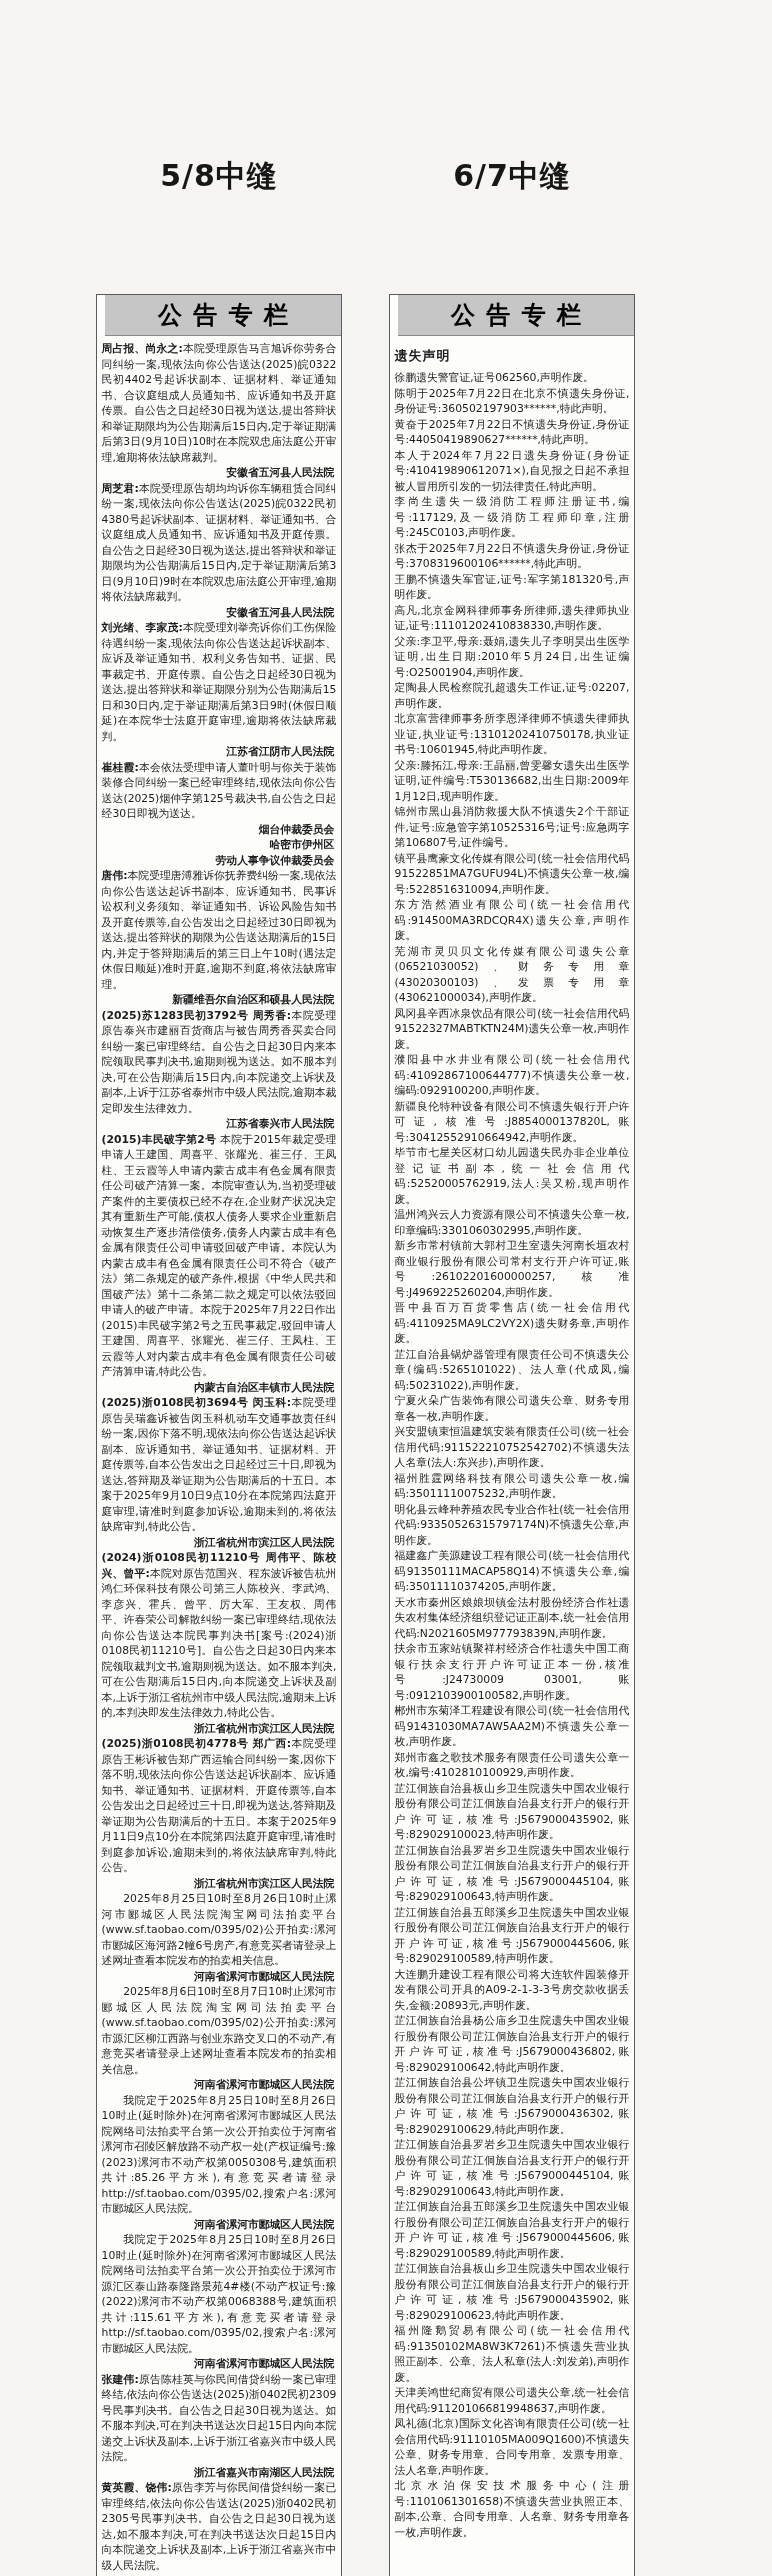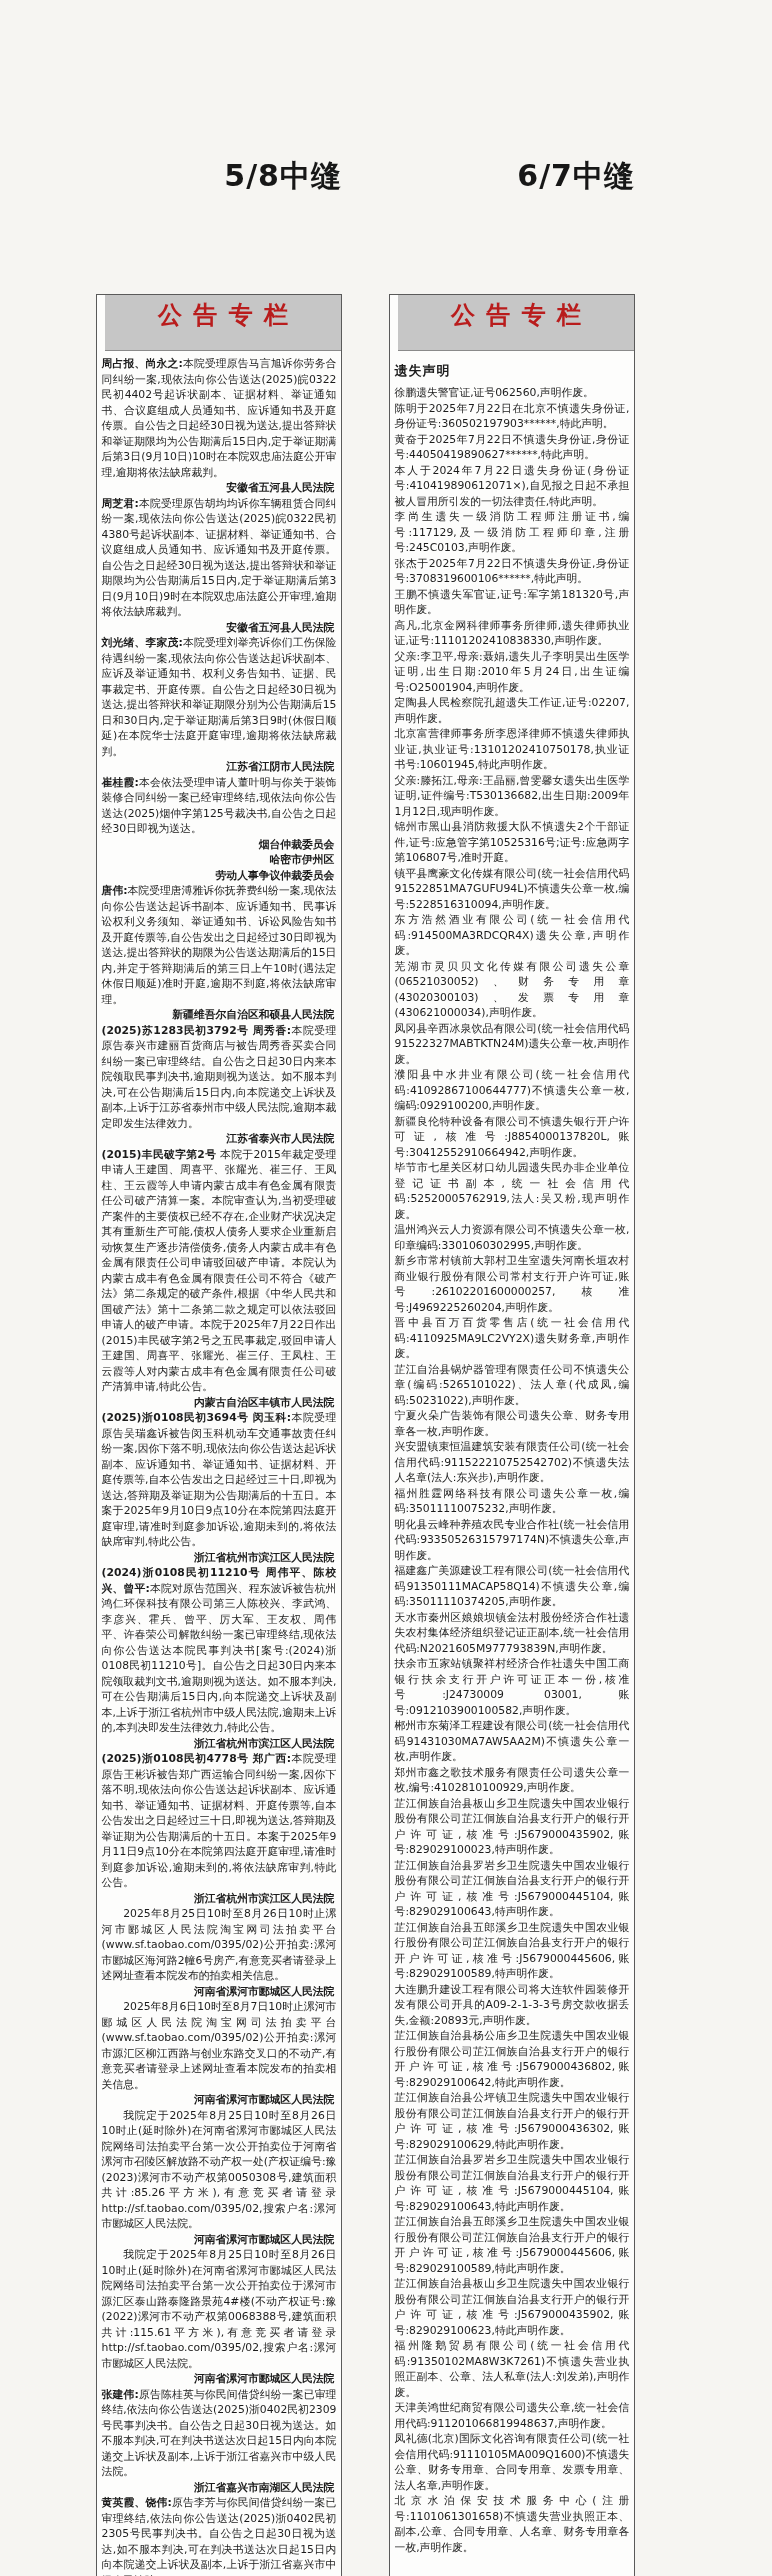--- a/index.html
+++ b/index.html
@@ -7,38 +7,38 @@
   }
   *{margin:0;padding:0;box-sizing:border-box;}
   body{
     width:773px;height:3941px;position:relative;
     background:var(--bg);
     font-family:"DejaVu Sans",sans-serif;
     color:var(--ink);
   }
   .seam-header{
     position:absolute;top:156px;width:246px;
-    text-align:right;font-size:30px;font-weight:bold;color:#171717;
+    text-align:center;font-size:30px;font-weight:bold;color:#171717;
     letter-spacing:1px;
   }
   #seam-left{left:96px;}
   #seam-right{left:389px;}
   .notice-box{
     position:absolute;top:294px;width:246px;
     background:#fdfdfc;border:1px solid var(--border);
     overflow:hidden;
   }
   #box-left{left:96px;height:3354px;}
   #box-right{left:389px;height:3463px;}
   .box-title{
     background:var(--bar);
     border-bottom:0.5px solid #8a8a8a;
-    height:56px;line-height:41px;text-align:center;
+    height:41px;line-height:41px;text-align:center;
     font-size:24px;font-weight:bold;letter-spacing:11.3px;
-    text-indent:11.3px;color:#b91c1c;margin-left:8px;
+    text-indent:11.3px;color:#000000;margin-left:8px;
   }
   .box-body{
     padding:5.2px 4.6px 6.2px 4.6px;
     font-size:10.8px;line-height:15.5px;
     text-align:justify;
   }
   .blk-heading{
     text-align:left;font-weight:bold;font-size:13px;
     line-height:17.5px;margin:6.2px 0 5.2px 0;letter-spacing:1px;
   }
@@ -106,21 +106,21 @@
       <p class="blk-para">黄奋于2025年7月22日不慎遗失身份证,身份证号:44050419890627******,特此声明。</p>
       <p class="blk-para">本人于2024年7月22日遗失身份证(身份证号:410419890612071×),自见报之日起不承担被人冒用所引发的一切法律责任,特此声明。</p>
       <p class="blk-para">李尚生遗失一级消防工程师注册证书,编号:117129,及一级消防工程师印章,注册号:245C0103,声明作废。</p>
       <p class="blk-para">张杰于2025年7月22日不慎遗失身份证,身份证号:3708319600106******,特此声明。</p>
       <p class="blk-para">王鹏不慎遗失军官证,证号:军字第181320号,声明作废。</p>
       <p class="blk-para">高凡,北京金网科律师事务所律师,遗失律师执业证,证号:11101202410838330,声明作废。</p>
       <p class="blk-para">父亲:李卫平,母亲:聂娟,遗失儿子李明昊出生医学证明,出生日期:2010年5月24日,出生证编号:O25001904,声明作废。</p>
       <p class="blk-para">定陶县人民检察院孔超遗失工作证,证号:02207,声明作废。</p>
       <p class="blk-para">北京富营律师事务所李恩泽律师不慎遗失律师执业证,执业证号:13101202410750178,执业证书号:10601945,特此声明作废。</p>
       <p class="blk-para">父亲:滕拓江,母亲:王晶丽,曾雯馨女遗失出生医学证明,证件编号:T530136682,出生日期:2009年1月12日,现声明作废。</p>
-      <p class="blk-para">锦州市黑山县消防救援大队不慎遗失2个干部证件,证号:应急管字第10525316号;证号:应急两字第106807号,准时开庭。</p>
+      <p class="blk-para">锦州市黑山县消防救援大队不慎遗失2个干部证件,证号:应急管字第10525316号;证号:应急两字第106807号,证件编号。</p>
       <p class="blk-para">镇平县鹰豪文化传媒有限公司(统一社会信用代码91522851MA7GUFU94L)不慎遗失公章一枚,编号:5228516310094,声明作废。</p>
       <p class="blk-para">东方浩然酒业有限公司(统一社会信用代码:914500MA3RDCQR4X)遗失公章,声明作废。</p>
       <p class="blk-para">芜湖市灵贝贝文化传媒有限公司遗失公章(06521030052)、财务专用章(43020300103)、发票专用章(430621000034),声明作废。</p>
       <p class="blk-para">凤冈县辛西冰泉饮品有限公司(统一社会信用代码91522327MABTKTN24M)遗失公章一枚,声明作废。</p>
       <p class="blk-para">濮阳县中水井业有限公司(统一社会信用代码:41092867100644777)不慎遗失公章一枚,编码:0929100200,声明作废。</p>
       <p class="blk-para">新疆良伦特种设备有限公司不慎遗失银行开户许可证,核准号:J8854000137820L,账号:30412552910664942,声明作废。</p>
       <p class="blk-para">毕节市七星关区材口幼儿园遗失民办非企业单位登记证书副本,统一社会信用代码:52520005762919,法人:吴又粉,现声明作废。</p>
       <p class="blk-para">温州鸿兴云人力资源有限公司不慎遗失公章一枚,印章编码:3301060302995,声明作废。</p>
       <p class="blk-para">新乡市常村镇前大郭村卫生室遗失河南长垣农村商业银行股份有限公司常村支行开户许可证,账号:26102201600000257,核准号:J4969225260204,声明作废。</p>
       <p class="blk-para">晋中县百万百货零售店(统一社会信用代码:4110925MA9LC2VY2X)遗失财务章,声明作废。</p>

